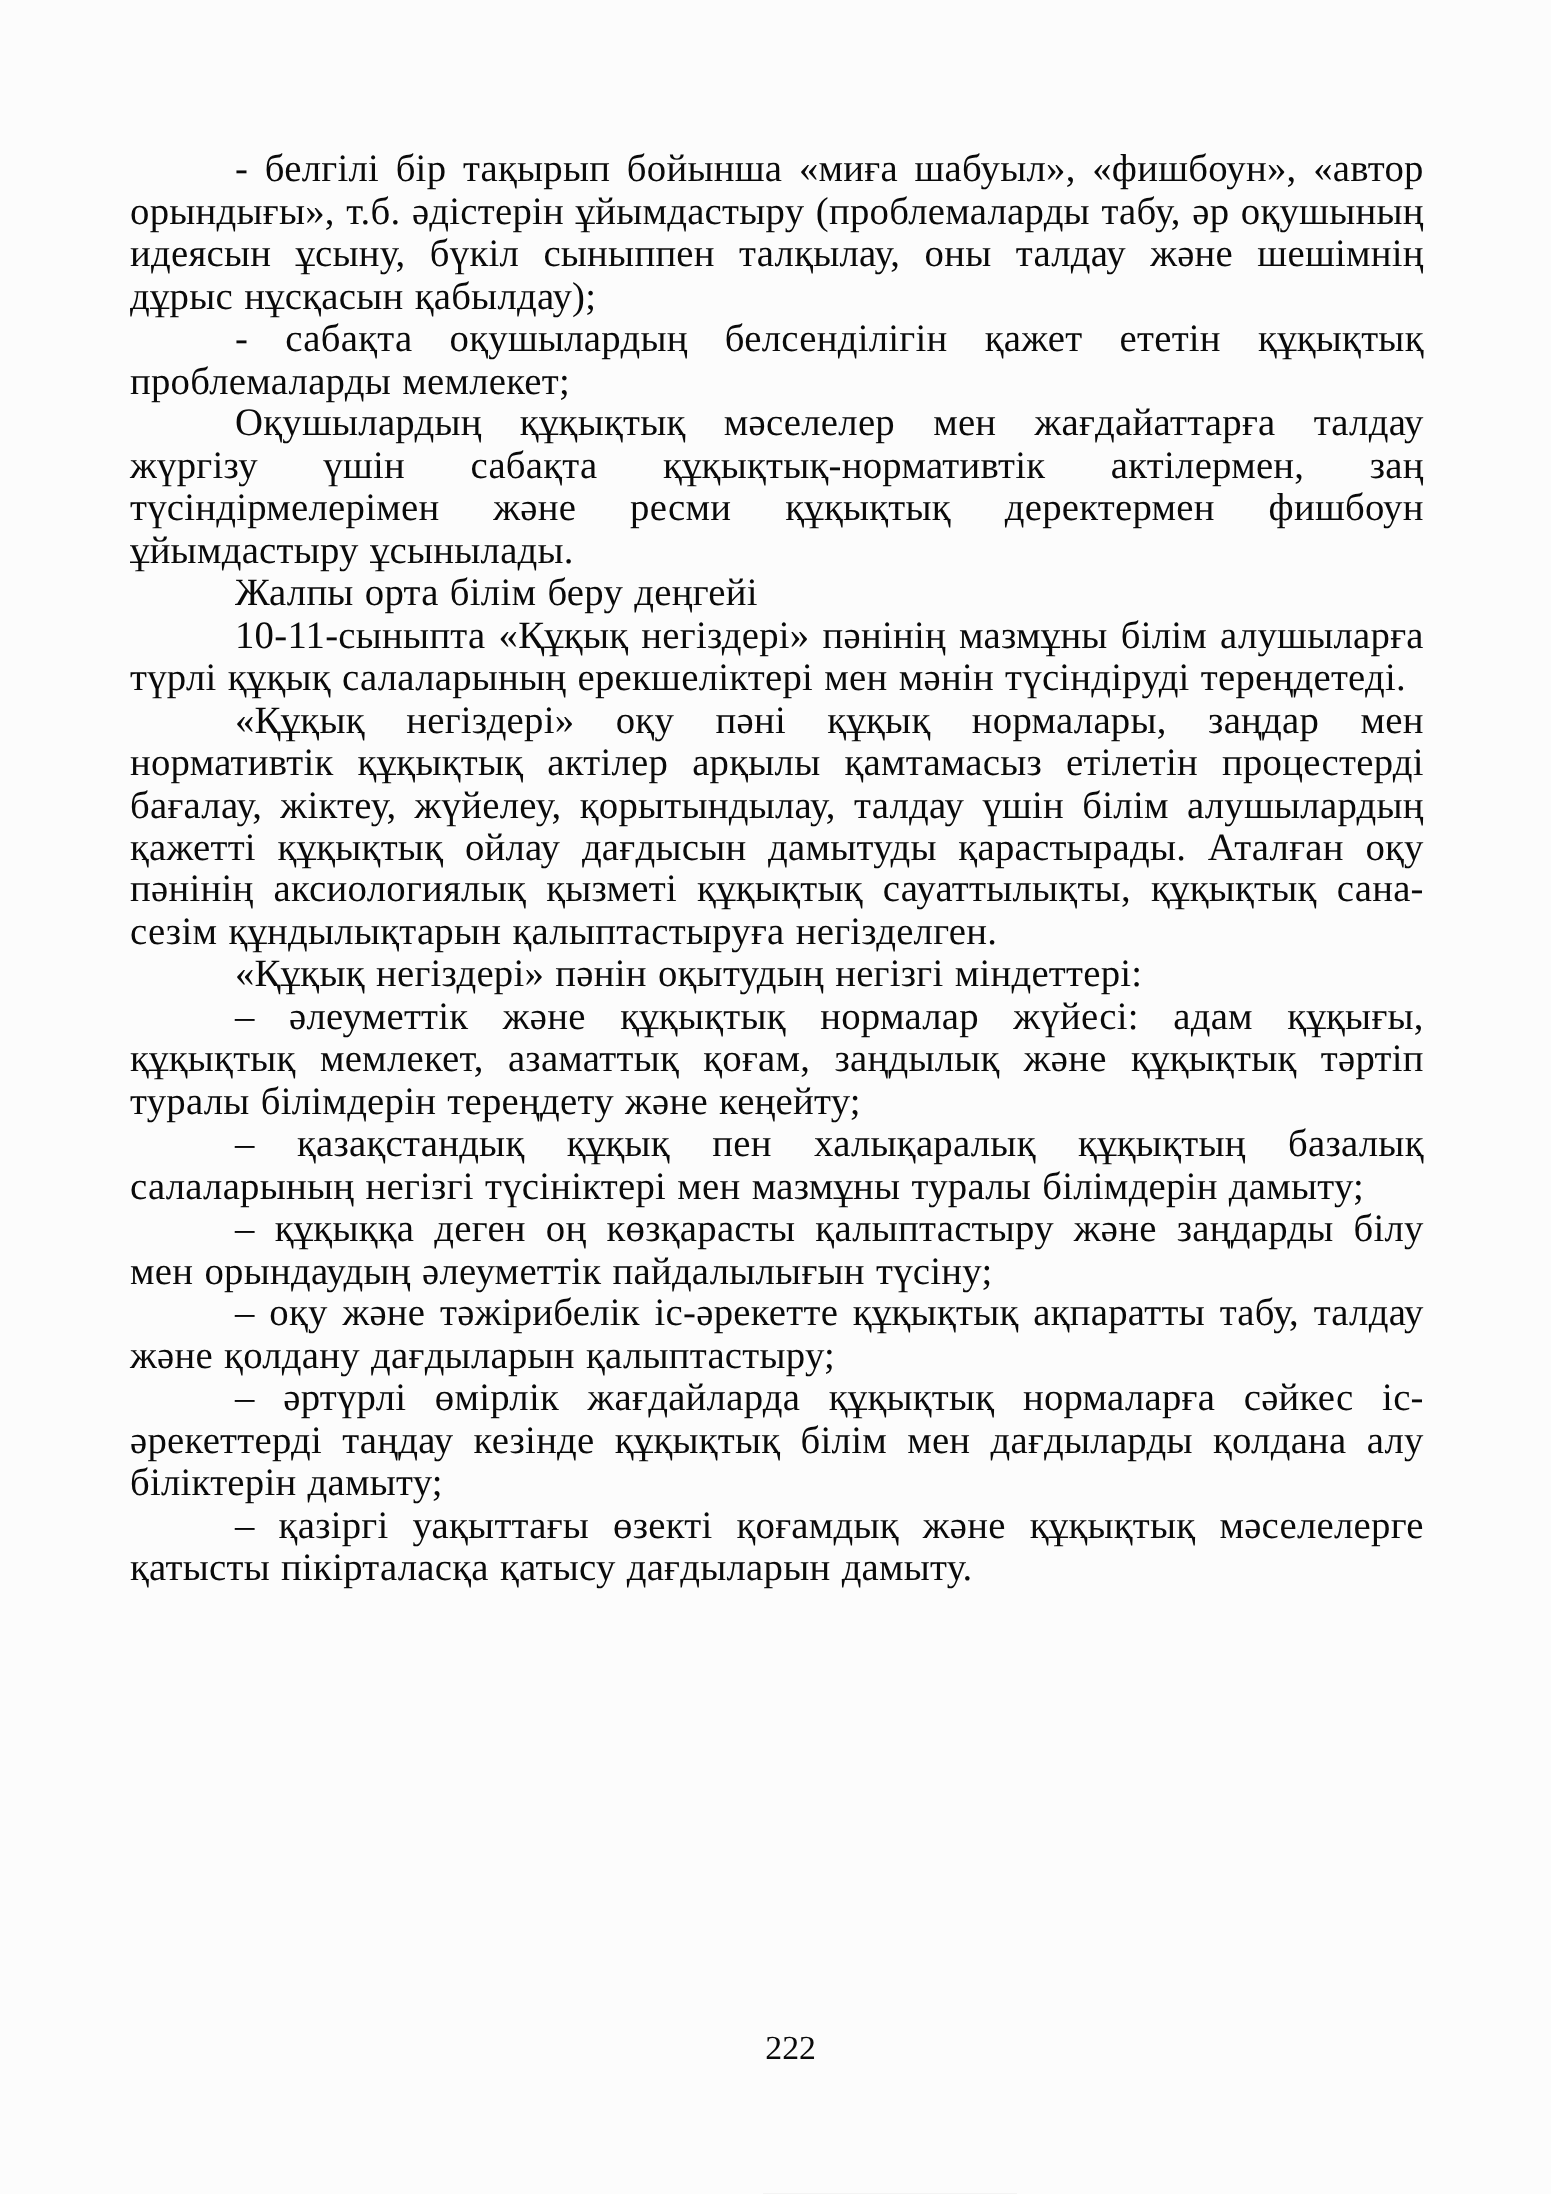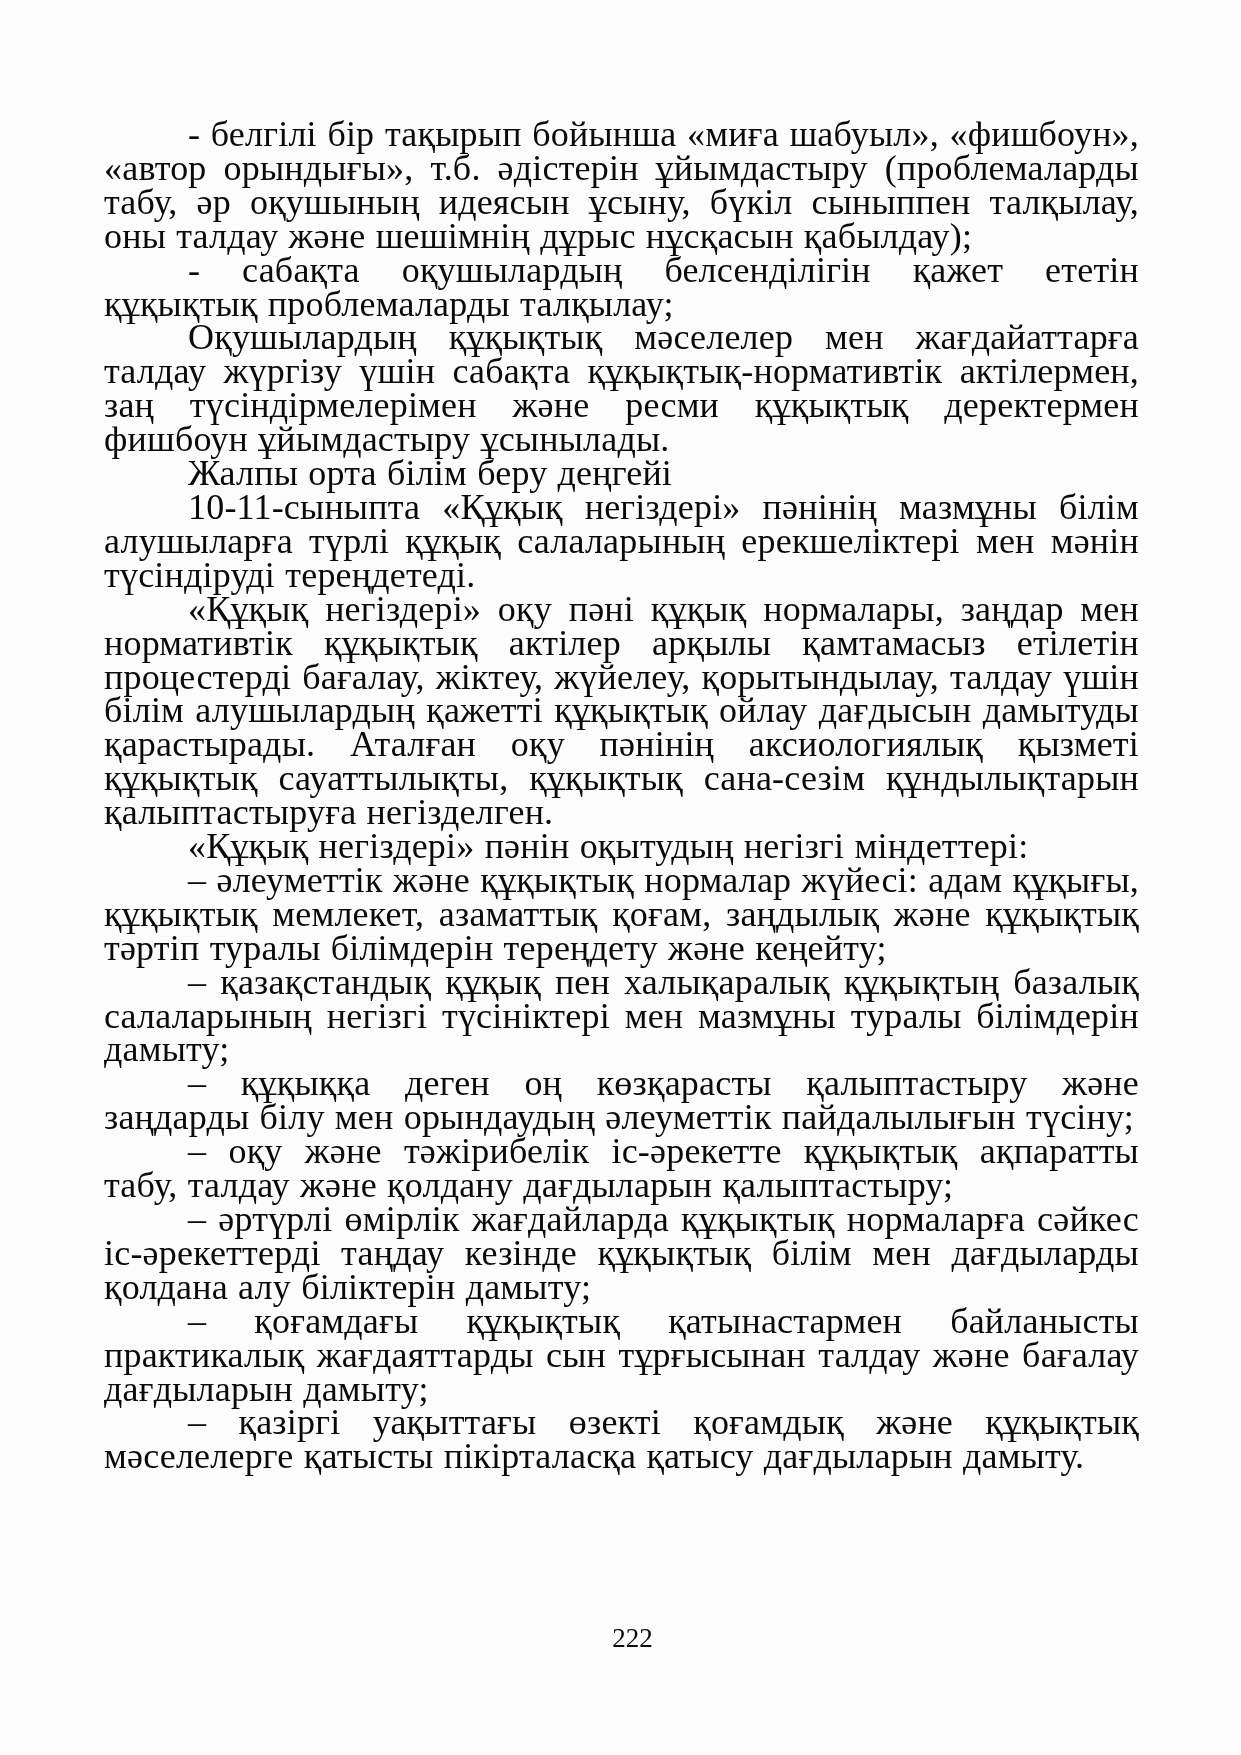--- a/index.html
+++ b/index.html
@@ -15,21 +15,21 @@
     background: #fcfcfc;
     color: #0a0a0a;
     font-family: "Liberation Serif", "DejaVu Serif", serif;
     overflow: hidden;
   }
   .content {
     position: absolute;
     left: 104px;
     top: 118px;
     width: 1035px;
-    font-size: 36px;
+    font-size: 31px;
     line-height: 33.9px;
     letter-spacing: 0.2px;
     word-spacing: 1px;
     text-align: justify;
   }
   .para {
     margin: 0;
     padding: 0;
     text-indent: 84px;
   }
@@ -49,28 +49,27 @@
     line-height: 32px;
     color: #0a0a0a;
   }
 </style>
 </head>
 <body>
 
 <div class="page">
   <div class="content">
     <p class="para">- белгілі бір тақырып бойынша «миға шабуыл», «фишбоун», «автор орындығы», т.б. әдістерін ұйымдастыру (проблемаларды табу, әр оқушының идеясын ұсыну, бүкіл сыныппен талқылау, оны талдау және шешімнің дұрыс нұсқасын қабылдау);</p>
-    <p class="para">- сабақта оқушылардың белсенділігін қажет ететін құқықтық проблемаларды талқылау;</p>
+    <p class="para">- сабақта оқушылардың белсенділігін қажет ететін құқықтық проблемаларды мемлекет;</p>
     <p class="para">Оқушылардың құқықтық мәселелер мен жағдайаттарға талдау жүргізу үшін сабақта құқықтық-нормативтік актілермен, заң түсіндірмелерімен және ресми құқықтық деректермен фишбоун ұйымдастыру ұсынылады.</p>
     <p class="para italic-heading">Жалпы орта білім беру деңгейі</p>
     <p class="para">10-11-сыныпта «Құқық негіздері» пәнінің мазмұны білім алушыларға түрлі құқық салаларының ерекшеліктері мен мәнін түсіндіруді тереңдетеді.</p>
     <p class="para">«Құқық негіздері» оқу пәні құқық нормалары, заңдар мен нормативтік құқықтық актілер арқылы қамтамасыз етілетін процестерді бағалау, жіктеу, жүйелеу, қорытындылау, талдау үшін білім алушылардың қажетті құқықтық ойлау дағдысын дамытуды қарастырады. Аталған оқу пәнінің аксиологиялық қызметі құқықтық сауаттылықты, құқықтық сана-сезім құндылықтарын қалыптастыруға негізделген.</p>
     <p class="para">«Құқық негіздері» пәнін оқытудың негізгі міндеттері:</p>
     <p class="para">– әлеуметтік және құқықтық нормалар жүйесі: адам құқығы, құқықтық мемлекет, азаматтық қоғам, заңдылық және құқықтық тәртіп туралы білімдерін тереңдету және кеңейту;</p>
     <p class="para">– қазақстандық құқық пен халықаралық құқықтың базалық салаларының негізгі түсініктері мен мазмұны туралы білімдерін дамыту;</p>
     <p class="para">– құқыққа деген оң көзқарасты қалыптастыру және заңдарды білу мен орындаудың әлеуметтік пайдалылығын түсіну;</p>
     <p class="para">– оқу және тәжірибелік іс-әрекетте құқықтық ақпаратты табу, талдау және қолдану дағдыларын қалыптастыру;</p>
     <p class="para">– әртүрлі өмірлік жағдайларда құқықтық нормаларға сәйкес іс-әрекеттерді таңдау кезінде құқықтық білім мен дағдыларды қолдана алу біліктерін дамыту;</p>
-    <p class="para">– қоғамдағы құқықтық қатынастармен байланысты практикалық жағдаяттарды сын тұрғысынан талдау және бағалау дағдыларын дамыту;</p>
     <p class="para">– қазіргі уақыттағы өзекті қоғамдық және құқықтық мәселелерге қатысты пікірталасқа қатысу дағдыларын дамыту.</p>
   </div>
   <div class="page-number">222</div>
 </div>
 
 </body></html>

